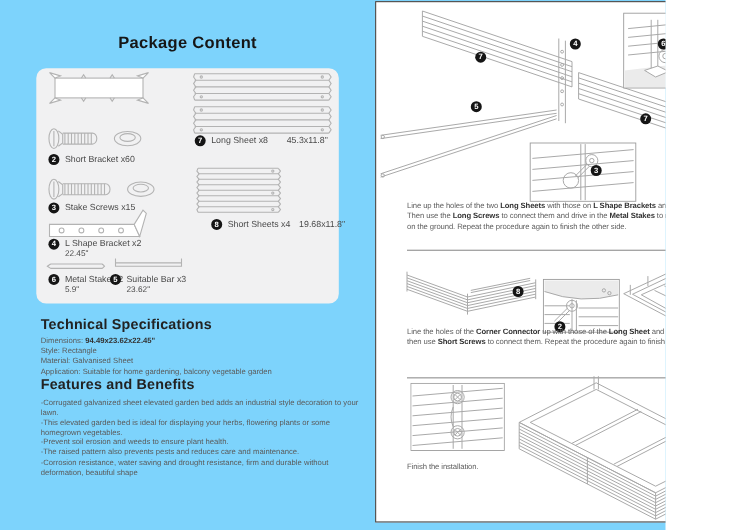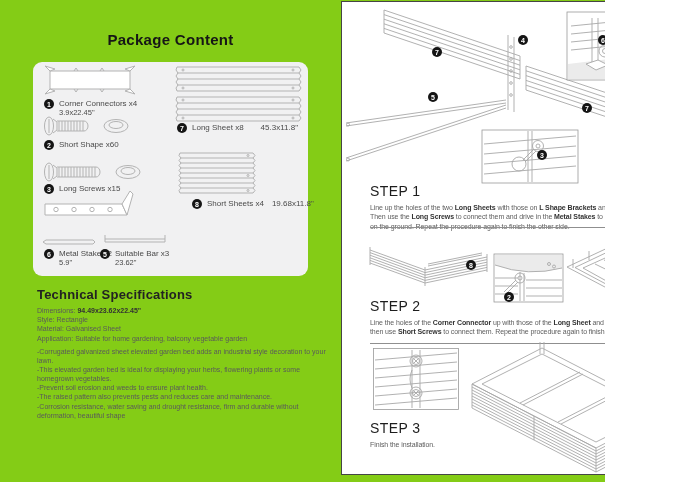--- a/index.html
+++ b/index.html
@@ -1,18 +1,18 @@
 <!DOCTYPE html>
 <html><head>
 <meta charset="utf-8">
 <style>
   * { margin:0; padding:0; box-sizing:border-box; }
   html,body { background:#fff; }
   body { font-family:"Liberation Sans", sans-serif; color:#333; }
-  #canvas { position:relative; width:605px; height:482px; background:#84cc16; overflow:hidden; }
+  #canvas { position:relative; width:605px; height:482px; background:#7dd3fc; overflow:hidden; }
 
   
   #left-page { position:absolute; left:0; top:0; width:341px; height:482px; }
   .pkg-title { position:absolute; left:0; top:31px; width:341px; text-align:center;
                font-size:15px; font-weight:bold; color:#161616; letter-spacing:.3px; }
   .panel { position:absolute; left:33px; top:62px; width:275px; height:214px;
            background:#f1f1f2; border-radius:9px; }
   .art-svg { position:absolute; }
   .art { stroke:#b3b3b3; fill:none; stroke-width:1; }
   .artf { stroke:#b3b3b3; fill:#ffffff; stroke-width:1; }
@@ -54,62 +54,62 @@
   <div id="left-page">
     <div class="pkg-title">Package Content</div>
 
     <div class="panel"></div>
 
     <svg class="art-svg" style="left:44px;top:63px" width="92" height="34" viewBox="0 0 92 34">
       <rect class="artf" x="6" y="8" width="80" height="18"></rect>
       <path class="artf" d="M6 8 L1 3 L11 6 Z M86 8 L91 3 L81 6 Z M6 26 L1 31 L11 28 Z M86 26 L91 31 L81 28 Z"></path>
       <path class="art" d="M30 8 l2 -3 2 3 M56 8 l2 -3 2 3 M30 26 l2 3 2 -3 M56 26 l2 3 2 -3"></path>
     </svg>
-    <div class="part" style="left:44px;top:99px">
-      <span class="badge">1</span>
-      <span class="txt"><span>Corner Connectors x4</span><br>
-        <span class="dim">3.9x22.45"</span></span>
-    </div>
 
     <svg class="art-svg" style="left:42px;top:114px" width="100" height="24" viewBox="0 0 100 24">
       <ellipse class="art" cx="7" cy="12" rx="4.5" ry="9"></ellipse>
       <line class="art" x1="7" y1="5" x2="7" y2="19"></line>
       <path class="art" d="M11 5 L15 8 L15 16 L11 19"></path>
       <path class="art" d="M17 7 V17 M20 7 V17 M23 7 V17 M26 7 V17 M29 7 V17 M32 7 V17 M35 7 V17 M38 7 V17 M41 7 V17"></path>
       <path class="art" d="M15 7 H42 M15 17 H42 M42 7 a4 5 0 0 1 0 10"></path>
       <ellipse class="art" cx="74" cy="12" rx="12" ry="6.5"></ellipse>
       <ellipse class="art" cx="74" cy="11" rx="7" ry="3.5"></ellipse>
     </svg>
     <div class="part" style="left:44px;top:140px">
       <span class="badge">2</span>
-      <span class="txt">Short Shape x60</span>
+      <span class="txt">Short Bracket x60</span>
     </div>
 
     <svg class="art-svg" style="left:42px;top:160px" width="110" height="24" viewBox="0 0 110 24">
       <ellipse class="art" cx="7" cy="12" rx="4.5" ry="9"></ellipse>
       <line class="art" x1="7" y1="5" x2="7" y2="19"></line>
       <path class="art" d="M11 5 L15 8 L15 16 L11 19"></path>
       <path class="art" d="M17 7 V17 M20 7 V17 M23 7 V17 M26 7 V17 M29 7 V17 M32 7 V17 M35 7 V17 M38 7 V17 M41 7 V17 M44 7 V17 M47 7 V17 M50 7 V17 M53 7 V17"></path>
       <path class="art" d="M15 7 H54 M15 17 H54 M54 7 a4 5 0 0 1 0 10"></path>
       <ellipse class="art" cx="86" cy="12" rx="12" ry="6.5"></ellipse>
       <ellipse class="art" cx="86" cy="11" rx="7" ry="3.5"></ellipse>
     </svg>
     <div class="part" style="left:44px;top:184px">
       <span class="badge">3</span>
-      <span class="txt">Long Screws x15</span>
+      <span class="txt">Stake Screws x15</span>
     </div>
 
     <svg class="art-svg" style="left:42px;top:189px" width="96" height="28" viewBox="0 0 96 28">
       <polygon class="artf" points="3,15 80,15 85,26 3,26"></polygon>
       <polygon class="artf" points="80,15 88,2 91,5 85,26"></polygon>
       <circle class="art" cx="14" cy="20.5" r="2.2"></circle>
       <circle class="art" cx="32" cy="20.5" r="2.2"></circle>
       <circle class="art" cx="50" cy="20.5" r="2.2"></circle>
       <circle class="art" cx="68" cy="20.5" r="2.2"></circle>
     </svg>
+    <div class="part" style="left:44px;top:217px">
+      <span class="badge">4</span>
+      <span class="txt"><span>L Shape Bracket x2</span><br>
+        <span class="dim">22.45"</span></span>
+    </div>
 
     <svg class="art-svg" style="left:42px;top:237px" width="54" height="10" viewBox="0 0 54 10">
       <path class="art" d="M4 3 H51 M4 7 H51 M4 3 L1 5 L4 7 M51 3 l2 2 -2 2"></path>
     </svg>
 
     <svg class="art-svg" style="left:103px;top:233px" width="64" height="14" viewBox="0 0 64 14">
       <path class="art" d="M2 2 L2 9 L62 9 L62 2 M2 6 H62"></path>
     </svg>
     <div class="part" style="left:44px;top:249px">
       <span class="badge">6</span>
@@ -161,20 +161,21 @@
       <div class="sec-h">Technical Specifications</div>
       <div class="rows">
         <div class="spec-row"><span>Dimensions: </span><b>94.49x23.62x22.45"</b></div>
         <div class="spec-row"><span>Style: </span><span>Rectangle</span></div>
         <div class="spec-row"><span>Material: </span><span>Galvanised Sheet</span></div>
         <div class="spec-row"><span>Application: </span><span>Suitable for home gardening, balcony vegetable garden</span></div>
       </div>
     </div>
 
     <div id="features">
+      <div class="sec-h">Features and Benefits</div>
       <ul>
         <li>-Corrugated galvanized sheet elevated garden bed adds an industrial style decoration to your lawn.</li>
         <li>-This elevated garden bed is ideal for displaying your herbs, flowering plants or some homegrown vegetables.</li>
         <li>-Prevent soil erosion and weeds to ensure plant health.</li>
         <li>-The raised pattern also prevents pests and reduces care and maintenance.</li>
         <li>-Corrosion resistance, water saving and drought resistance, firm and durable without deformation, beautiful shape</li>
       </ul>
     </div>
   </div>
 
@@ -226,21 +227,20 @@
         <span class="badge">5</span>
       </div>
     <div class="dbadge" style="left:240px;top:101px">
         <span class="badge">7</span>
       </div>
     <div class="dbadge" style="left:195px;top:148px">
         <span class="badge">3</span>
       </div>
 
     <div class="step" style="top:181px">
-      <h4>STEP 1</h4>
       <p><span>Line up the holes of the two </span><b>Long Sheets</b><span> with those on </span><b>L Shape Brackets</b><span> and </span><b>Support Bars</b><span>. Then use the </span><b>Long Screws</b><span> to connect them and drive in the </span><b>Metal Stakes</b><span> to make them stand on the ground. Repeat the procedure again to finish the other side.</span></p>
     </div>
     <div class="divider" style="top:225px"></div>
 
     <svg class="art-svg" style="left:0;top:238px" width="331" height="66" viewBox="0 0 331 66">
 
       <path class="rart" d="M28 10 L83 30 M28 12.6 L83 32.6 M28 15.2 L83 35.2 M28 17.8 L83 37.8 M28 20.4 L83 40.4 M28 23 L83 43"></path>
       <path class="rart" d="M83 30 L145 17 M83 32.6 L145 19.6 M83 35.2 L145 22.2 M83 37.8 L145 24.8 M83 40.4 L145 27.4 M83 43 L145 30"></path>
       <path class="rart" d="M28 7 V25 M83 27 V46 M145 14 V32 M86 24 L140 13 M86 26 L140 15"></path>
 
@@ -260,21 +260,20 @@
       <path class="rart" d="M231 19 V28 M247 11 V20 M296 20 V29 M318 25 V34 M253 24 L290 42 M262 20 L299 38"></path>
     </svg>
     <div class="dbadge" style="left:124px;top:258px">
         <span class="badge">8</span>
       </div>
     <div class="dbadge" style="left:162px;top:290px">
         <span class="badge">2</span>
       </div>
 
     <div class="step" style="top:296px">
-      <h4>STEP 2</h4>
       <p><span>Line the holes of the </span><b>Corner Connector</b><span> up with those of the </span><b>Long Sheet</b><span> and the </span><b>Short Sheet</b><span>, then use </span><b>Short Screws</b><span> to connect them. Repeat the procedure again to finish other sides.</span></p>
     </div>
     <div class="divider" style="top:341px"></div>
 
     <svg class="art-svg" style="left:31px;top:346px" width="86" height="62" viewBox="0 0 86 62">
       <rect class="inset" x="0.5" y="0.5" width="85" height="61"></rect>
       <path class="rart" d="M2 12 L84 5 M2 21 L84 14 M2 30 L84 23 M2 39 L84 32 M2 48 L84 41 M2 57 L84 50"></path>
       <path class="rart" d="M39 2 V60 M47 2 V60 M39 22 Q35 31 39 40"></path>
       <circle class="rart" cx="43" cy="13" r="6"></circle>
         <circle class="rart" cx="43" cy="13" r="3.5"></circle>
@@ -287,17 +286,16 @@
     <svg class="art-svg" style="left:118px;top:336px" width="213" height="137" viewBox="0 0 213 137">
       <polygon class="rart" points="12,46 82,10 206,74 136,110"></polygon>
       <polygon class="rart" points="22,46 82,16 196,74 136,104"></polygon>
       <path class="rart" d="M12 46 L136 110 M12 49 L136 113 M12 52 L136 116 M12 55 L136 119 M12 58 L136 122 M12 61 L136 125 M12 64 L136 128 M12 67 L136 131 M12 70 L136 134"></path>
       <path class="rart" d="M136 113 L206 77 M136 116 L206 80 M136 119 L206 83 M136 122 L206 86 M136 125 L206 89 M136 128 L206 92 M136 131 L206 95 M136 134 L206 98"></path>
       <path class="rart" d="M12 46 V70 M206 74 V98 M136 110 V134 M80 4 V16 M84 4 V16 M74 78 V102 M171 92 V116"></path>
       <path class="rart" d="M60 65 L120 34 M63 67 L123 36 M98 84 L158 53 M101 86 L161 55"></path>
     </svg>
 
     <div class="step" style="top:418px">
-      <h4>STEP 3</h4>
       <p><span>Finish the installation.</span></p>
     </div>
   </div>
 </div>
 
 </body></html>

